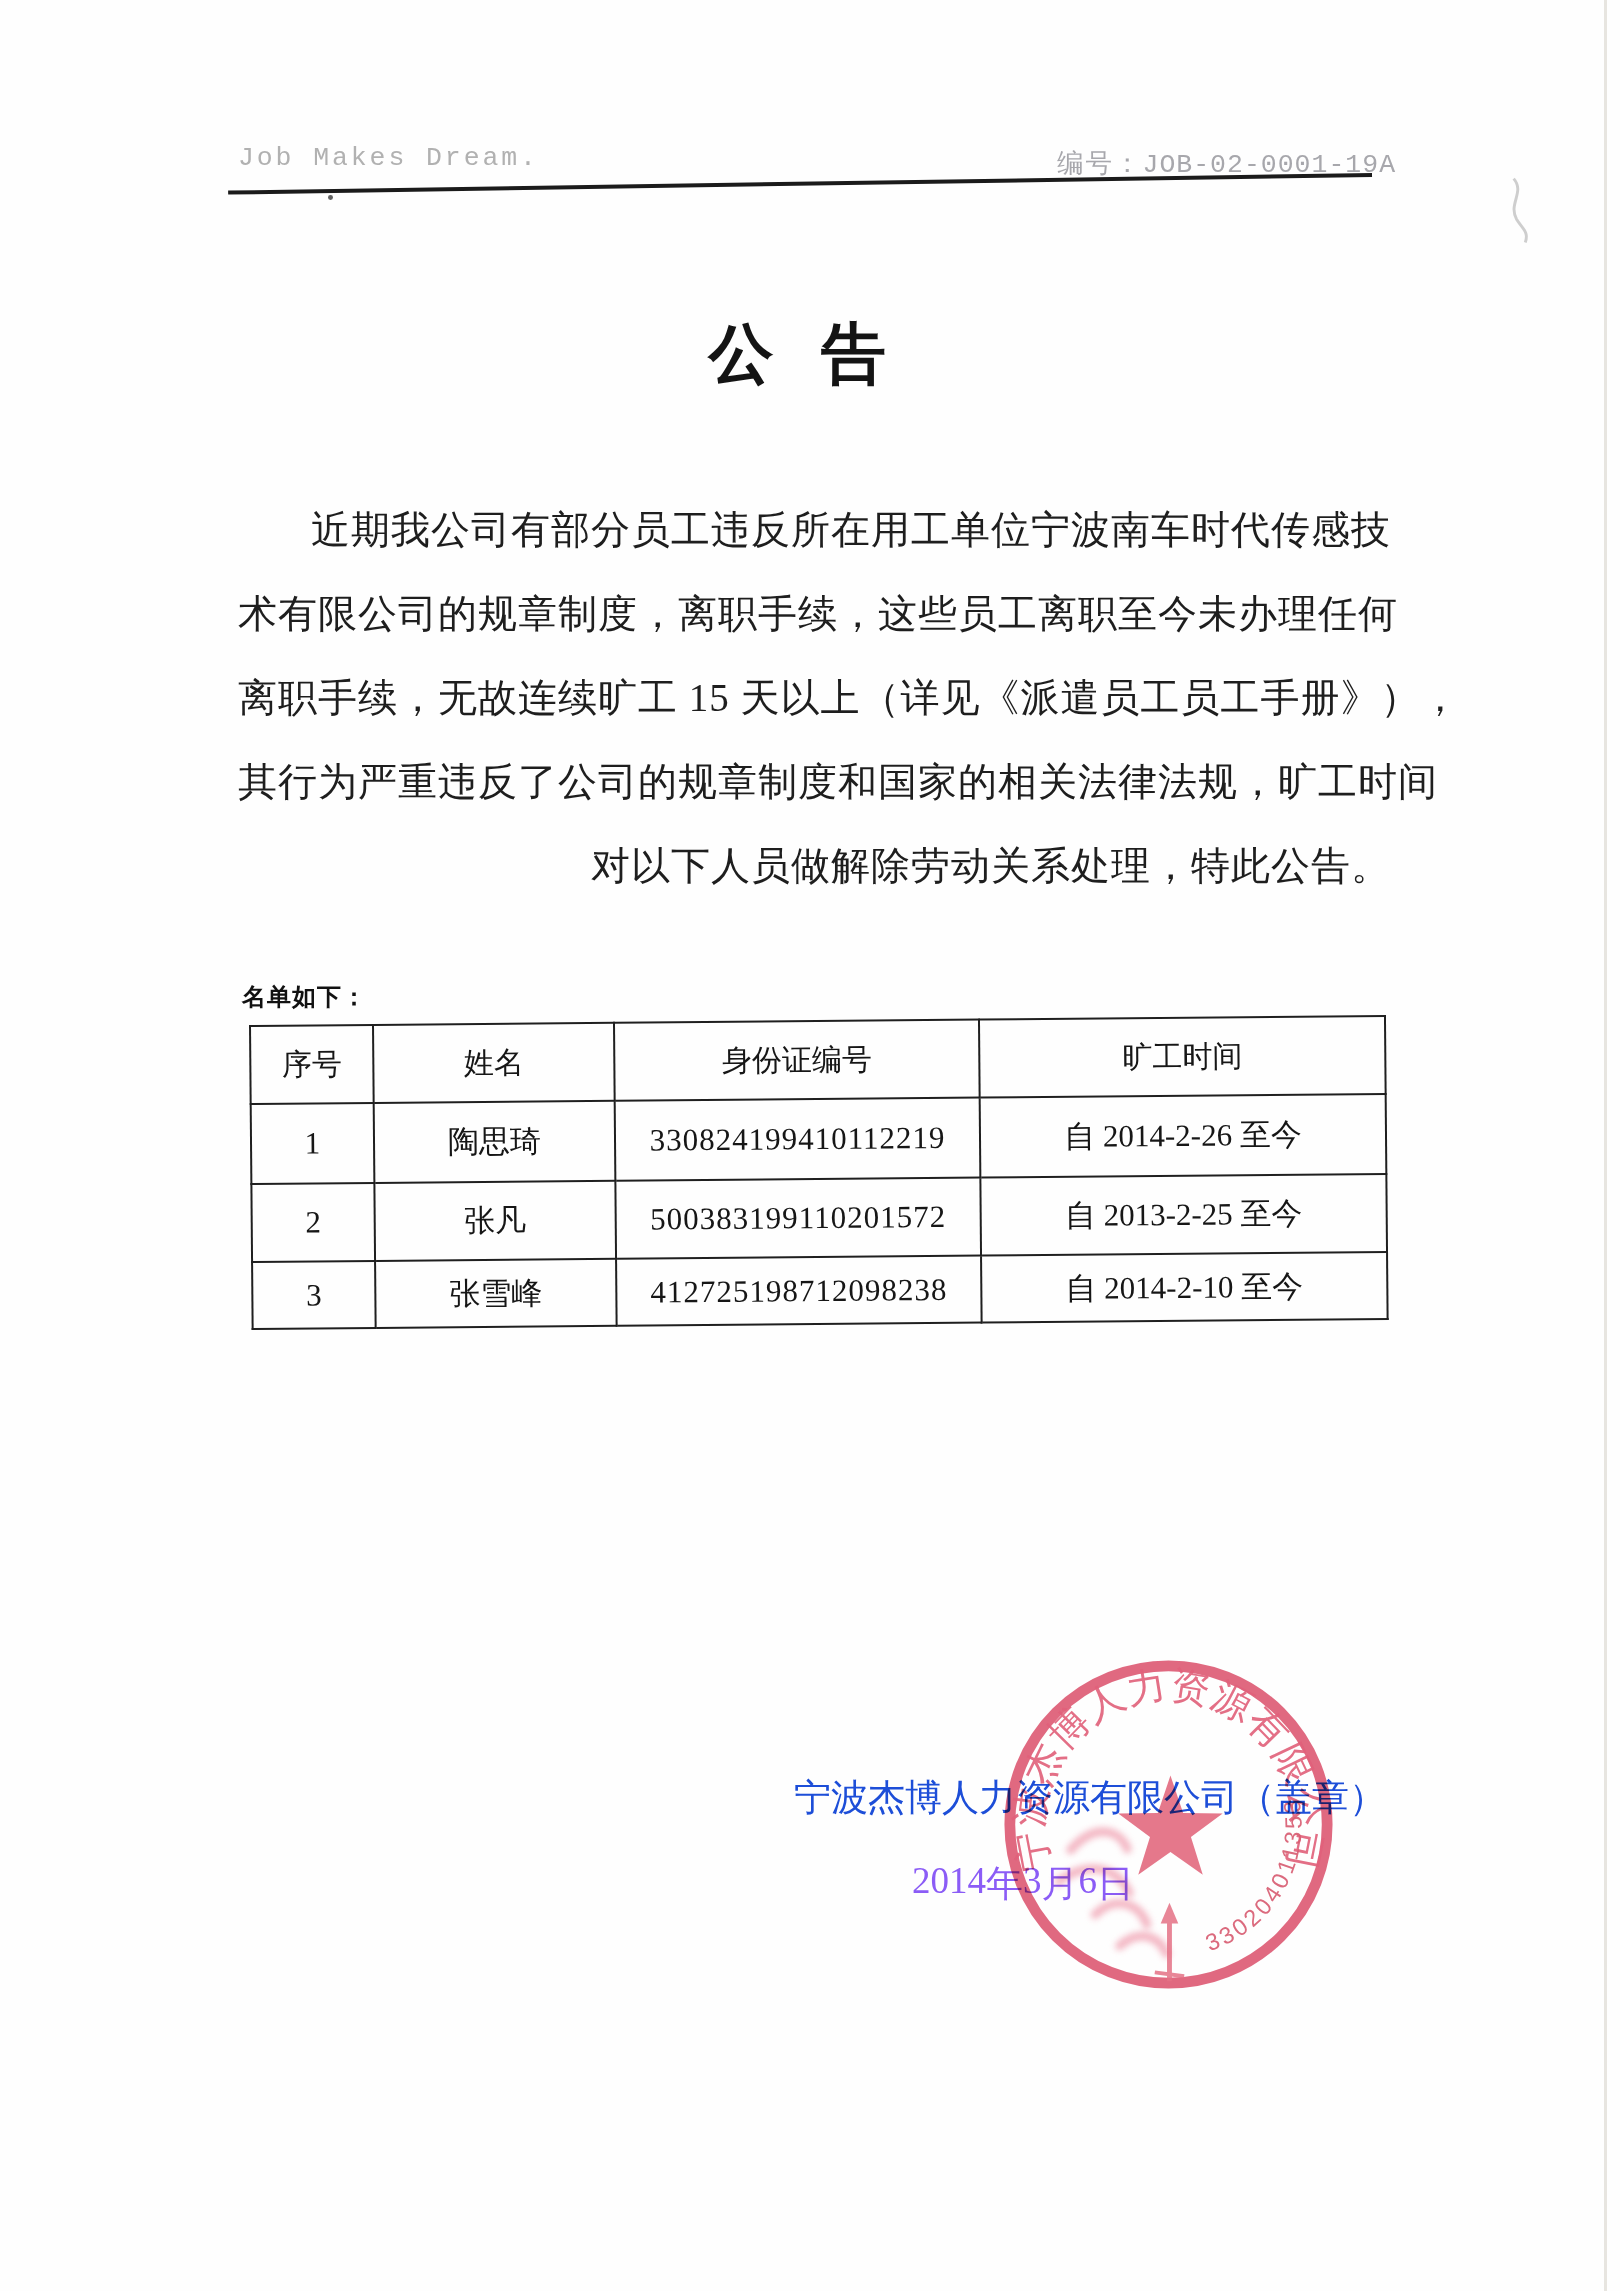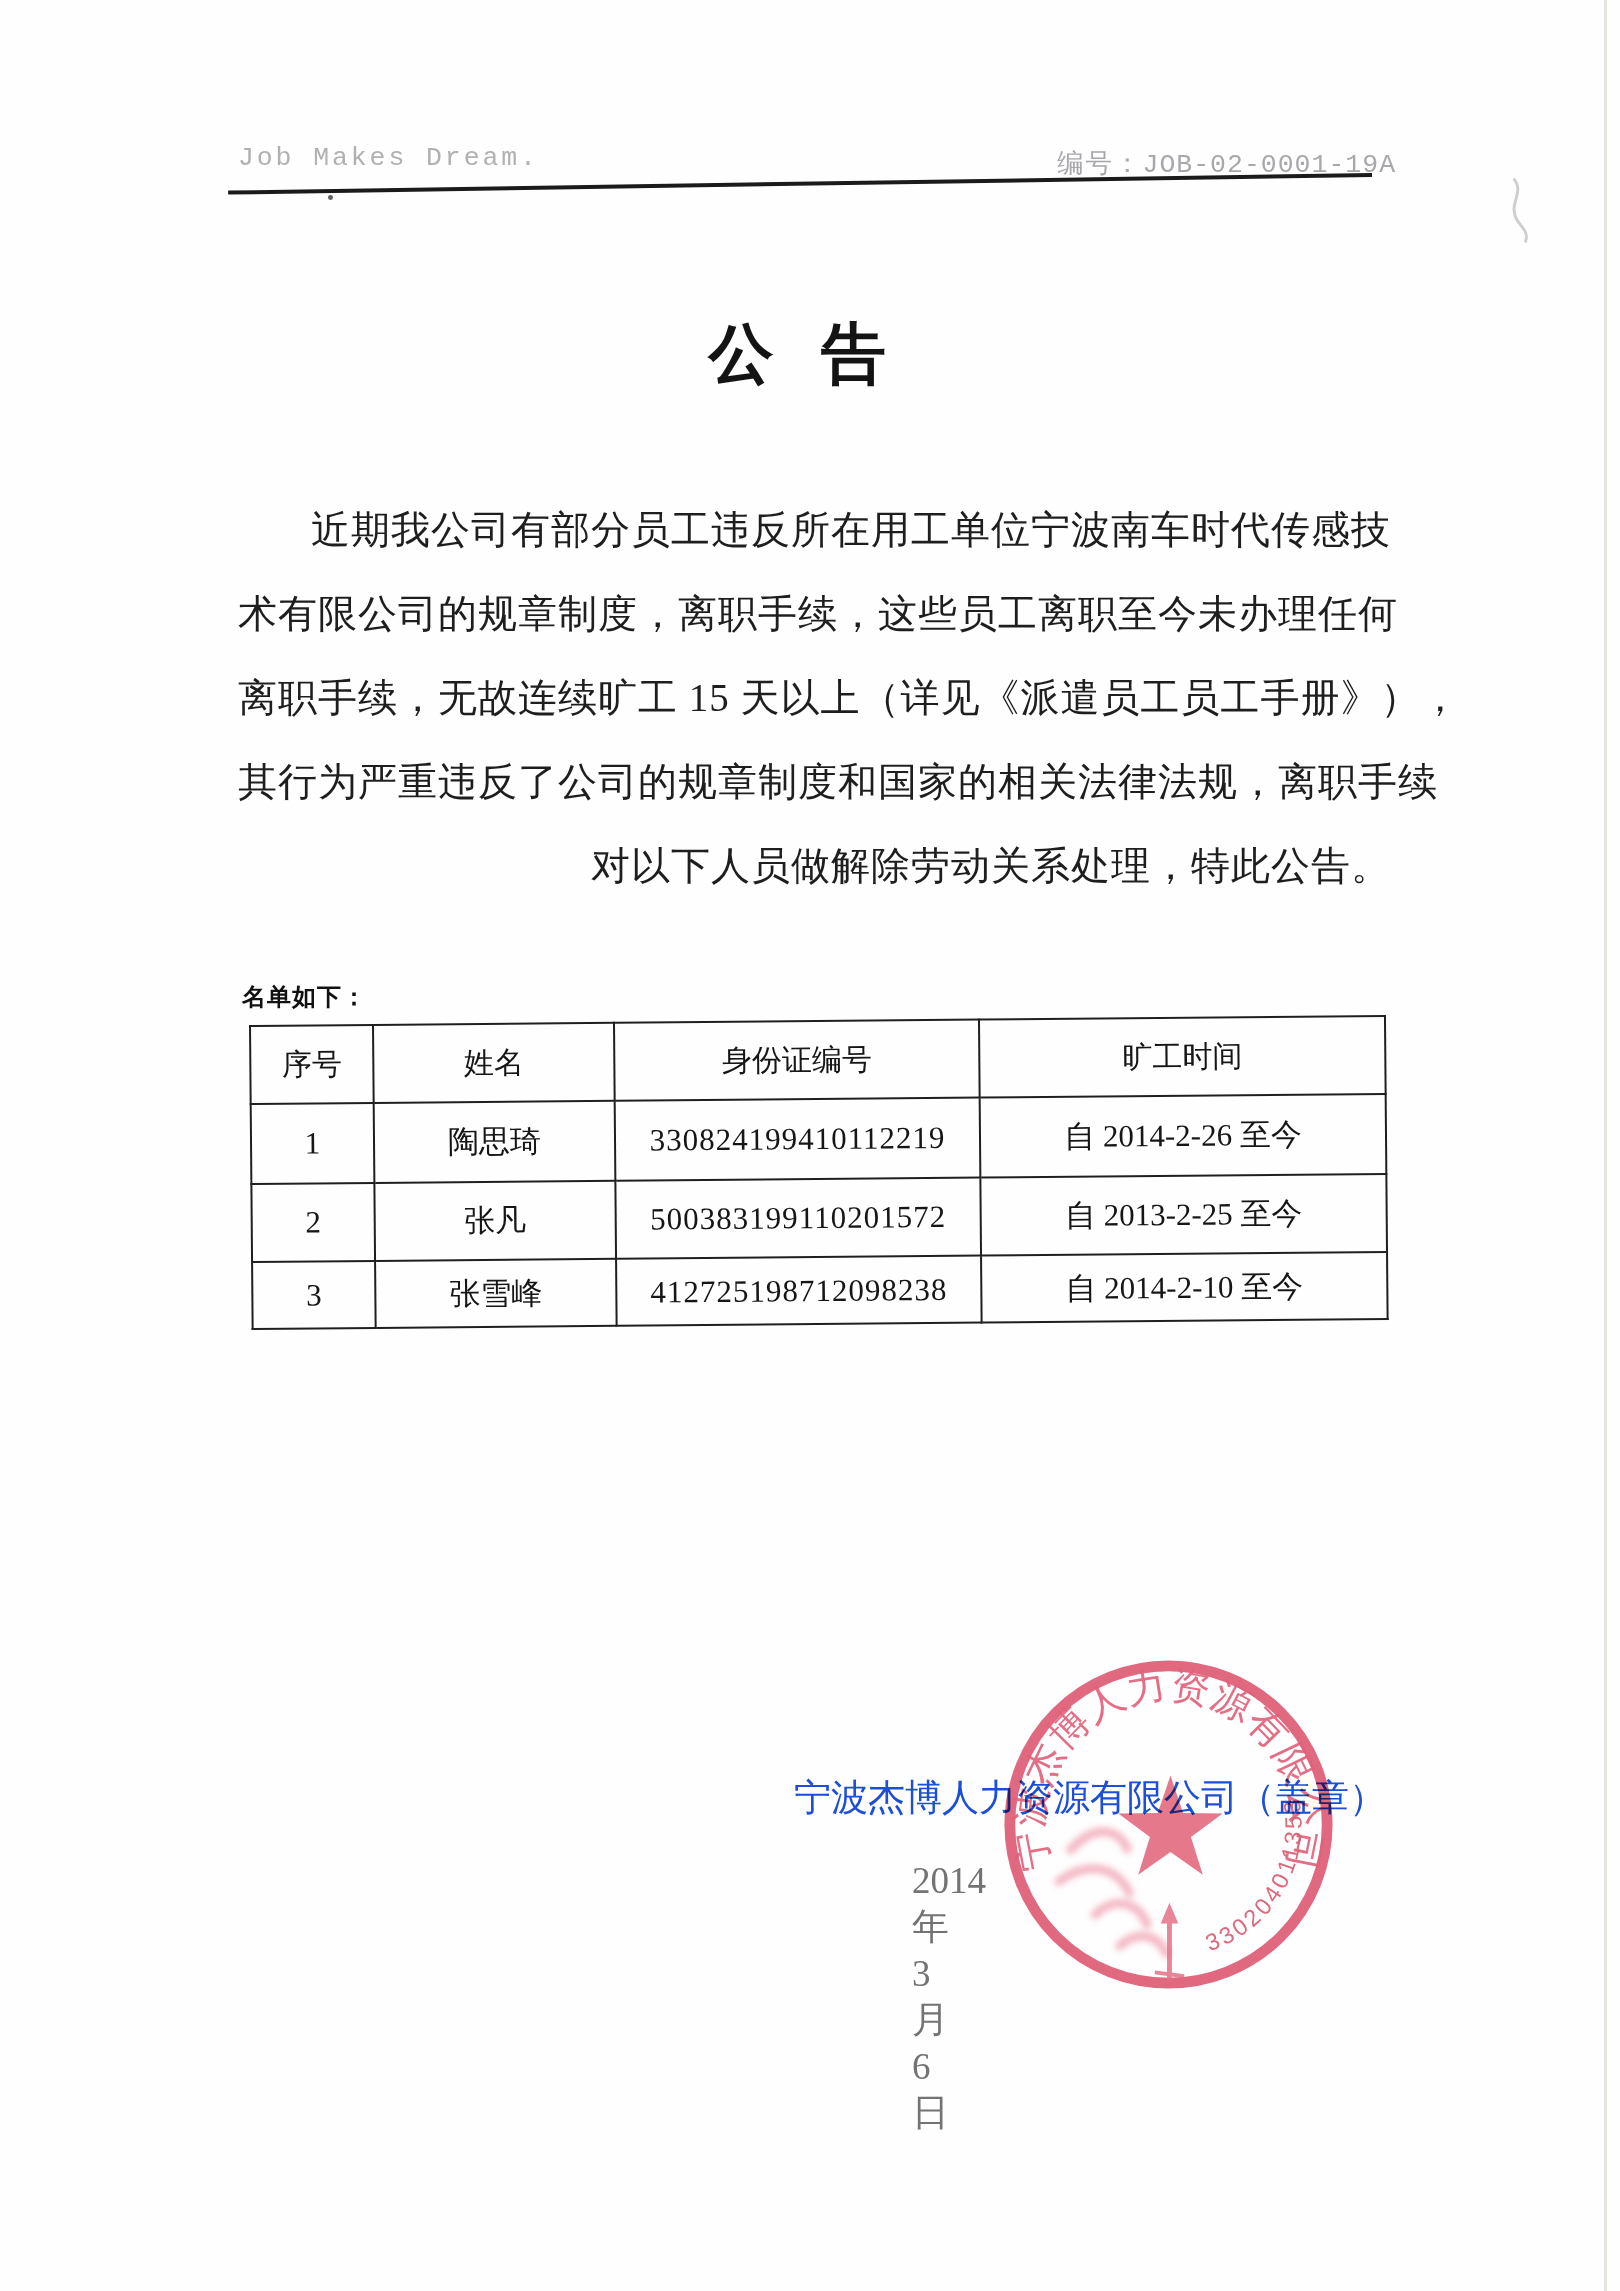--- a/index.html
+++ b/index.html
@@ -39,21 +39,21 @@
        font-weight:400;font-size:31px;color:#161616;}
   table.roster th{font-size:30px;}
   .col-idx{width:123px;} .col-name{width:241px;} .col-id{width:365px;} .col-abs{width:406px;}
   tr.hdr{height:78px;} tr.r1{height:80px;} tr.r2{height:78px;} tr.r3{height:67px;}
   td.idnum{font-size:33px;letter-spacing:1px;}
   td.abs-cell{text-align:left;padding-left:23.5px;font-size:31px;}
 
   
   .sign-line{left:794px;top:1773px;font-size:37px;color:#1d4ed8;white-space:nowrap;z-index:2;}
   .date-line{left:912px;top:1859px;width:427px;display:flex;justify-content:flex-start;
-             font-size:37px;color:#737373;z-index:2;flex-direction:column;}
+             font-size:37px;color:#8b5cf6;z-index:2;}
 
   
   .stamp{left:1002px;top:1658px;width:333px;height:333px;mix-blend-mode:multiply;z-index:3;
          pointer-events:none;}
 
   .squiggle{left:1504px;top:176px;}
 </style>
 </head>
 <body>
 
@@ -70,21 +70,21 @@
   <svg class="abs squiggle" width="29" height="69" viewBox="0 0 30 70">
     <path d="M10,2 C22,16 4,28 13,44 c6,10 13,13 9,24" fill="none" stroke="#bdbdbd" stroke-width="3" opacity="0.75"></path>
   </svg>
 
   <div class="abs title">公 告</div>
 
   <div class="abs body-block">
     <div class="body-line indent">近期我公司有部分员工违反所在用工单位宁波南车时代传感技</div>
     <div class="body-line">术有限公司的规章制度，离职手续，这些员工离职至今未办理任何</div>
     <div class="body-line">离职手续，无故连续旷工 15 天以上（详见《派遣员工员工手册》），</div>
-    <div class="body-line">其行为严重违反了公司的规章制度和国家的相关法律法规，离职手续</div>
+    <div class="body-line">其行为严重违反了公司的规章制度和国家的相关法律法规，旷工时间</div>
     <div class="body-line">对以下人员做解除劳动关系处理，特此公告。</div>
   </div>
 
   <div class="abs list-label">名单如下：</div>
 
   <div class="abs table-wrap">
     <table class="roster">
       <colgroup>
         <col class="col-idx">
           <col class="col-name">

